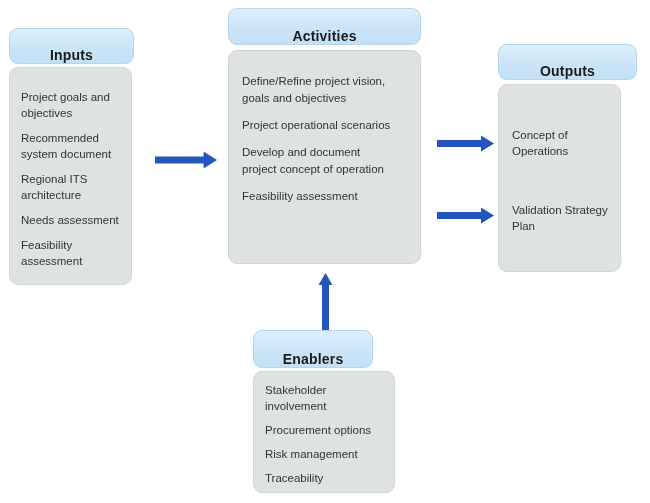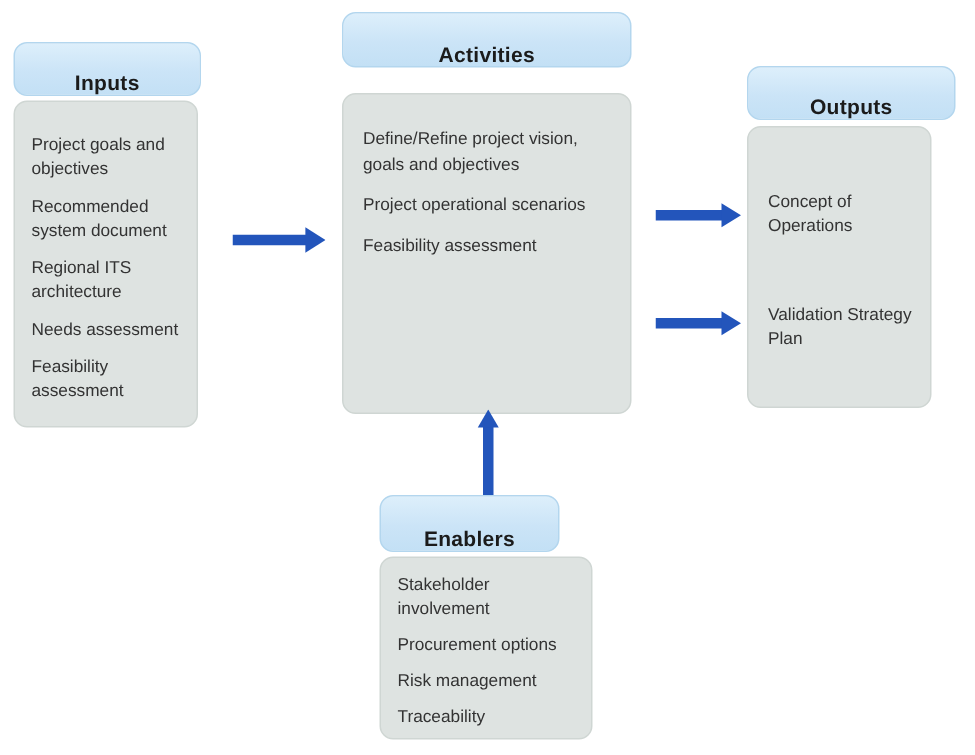--- a/index.html
+++ b/index.html
@@ -43,21 +43,21 @@
     font-size:11.5px;
     line-height:16px;
   }
   .item{margin-bottom:9px;}
   .item:last-child{margin-bottom:0;}
 
   .inputs-hdr{left:9px;top:28px;width:125px;height:36px;}
   .inputs-bdy{left:9px;top:67px;width:123px;height:218px;padding:21px 8px 10px 11px;}
 
   .activities-hdr{left:228px;top:8px;width:193px;height:37px;}
-  .activities-bdy{left:228px;top:50px;width:193px;height:214px;padding:22px 26px 10px 13px;line-height:17px;margin-top:12px;}
+  .activities-bdy{left:228px;top:50px;width:193px;height:214px;padding:22px 26px 10px 13px;line-height:17px;}
   .activities-bdy .item{margin-bottom:10px;}
 
   .outputs-hdr{left:498px;top:44px;width:139px;height:36px;}
   .outputs-bdy{left:498px;top:84px;width:123px;height:188px;padding:42px 8px 10px 13px;}
   .outputs-bdy .item{margin-bottom:43px;}
 
   .enablers-hdr{left:253px;top:330px;width:120px;height:38px;}
   .enablers-bdy{left:253px;top:371px;width:142px;height:122px;padding:10px 8px 8px 11px;}
   .enablers-bdy .item{margin-bottom:8px;}
 
@@ -83,20 +83,21 @@
     <div class="item">Needs assessment</div>
     <div class="item">Feasibility assessment</div>
   </div>
 
   <div class="hdr activities-hdr">
     <span>Activities</span>
   </div>
   <div class="bdy activities-bdy">
     <div class="item">Define/Refine project vision, goals and objectives</div>
     <div class="item">Project operational scenarios</div>
+    <div class="item">Develop and document project concept of operation</div>
     <div class="item">Feasibility assessment</div>
   </div>
 
   <div class="hdr outputs-hdr">
     <span>Outputs</span>
   </div>
   <div class="bdy outputs-bdy">
     <div class="item">Concept of Operations</div>
     <div class="item">Validation Strategy Plan</div>
   </div>

